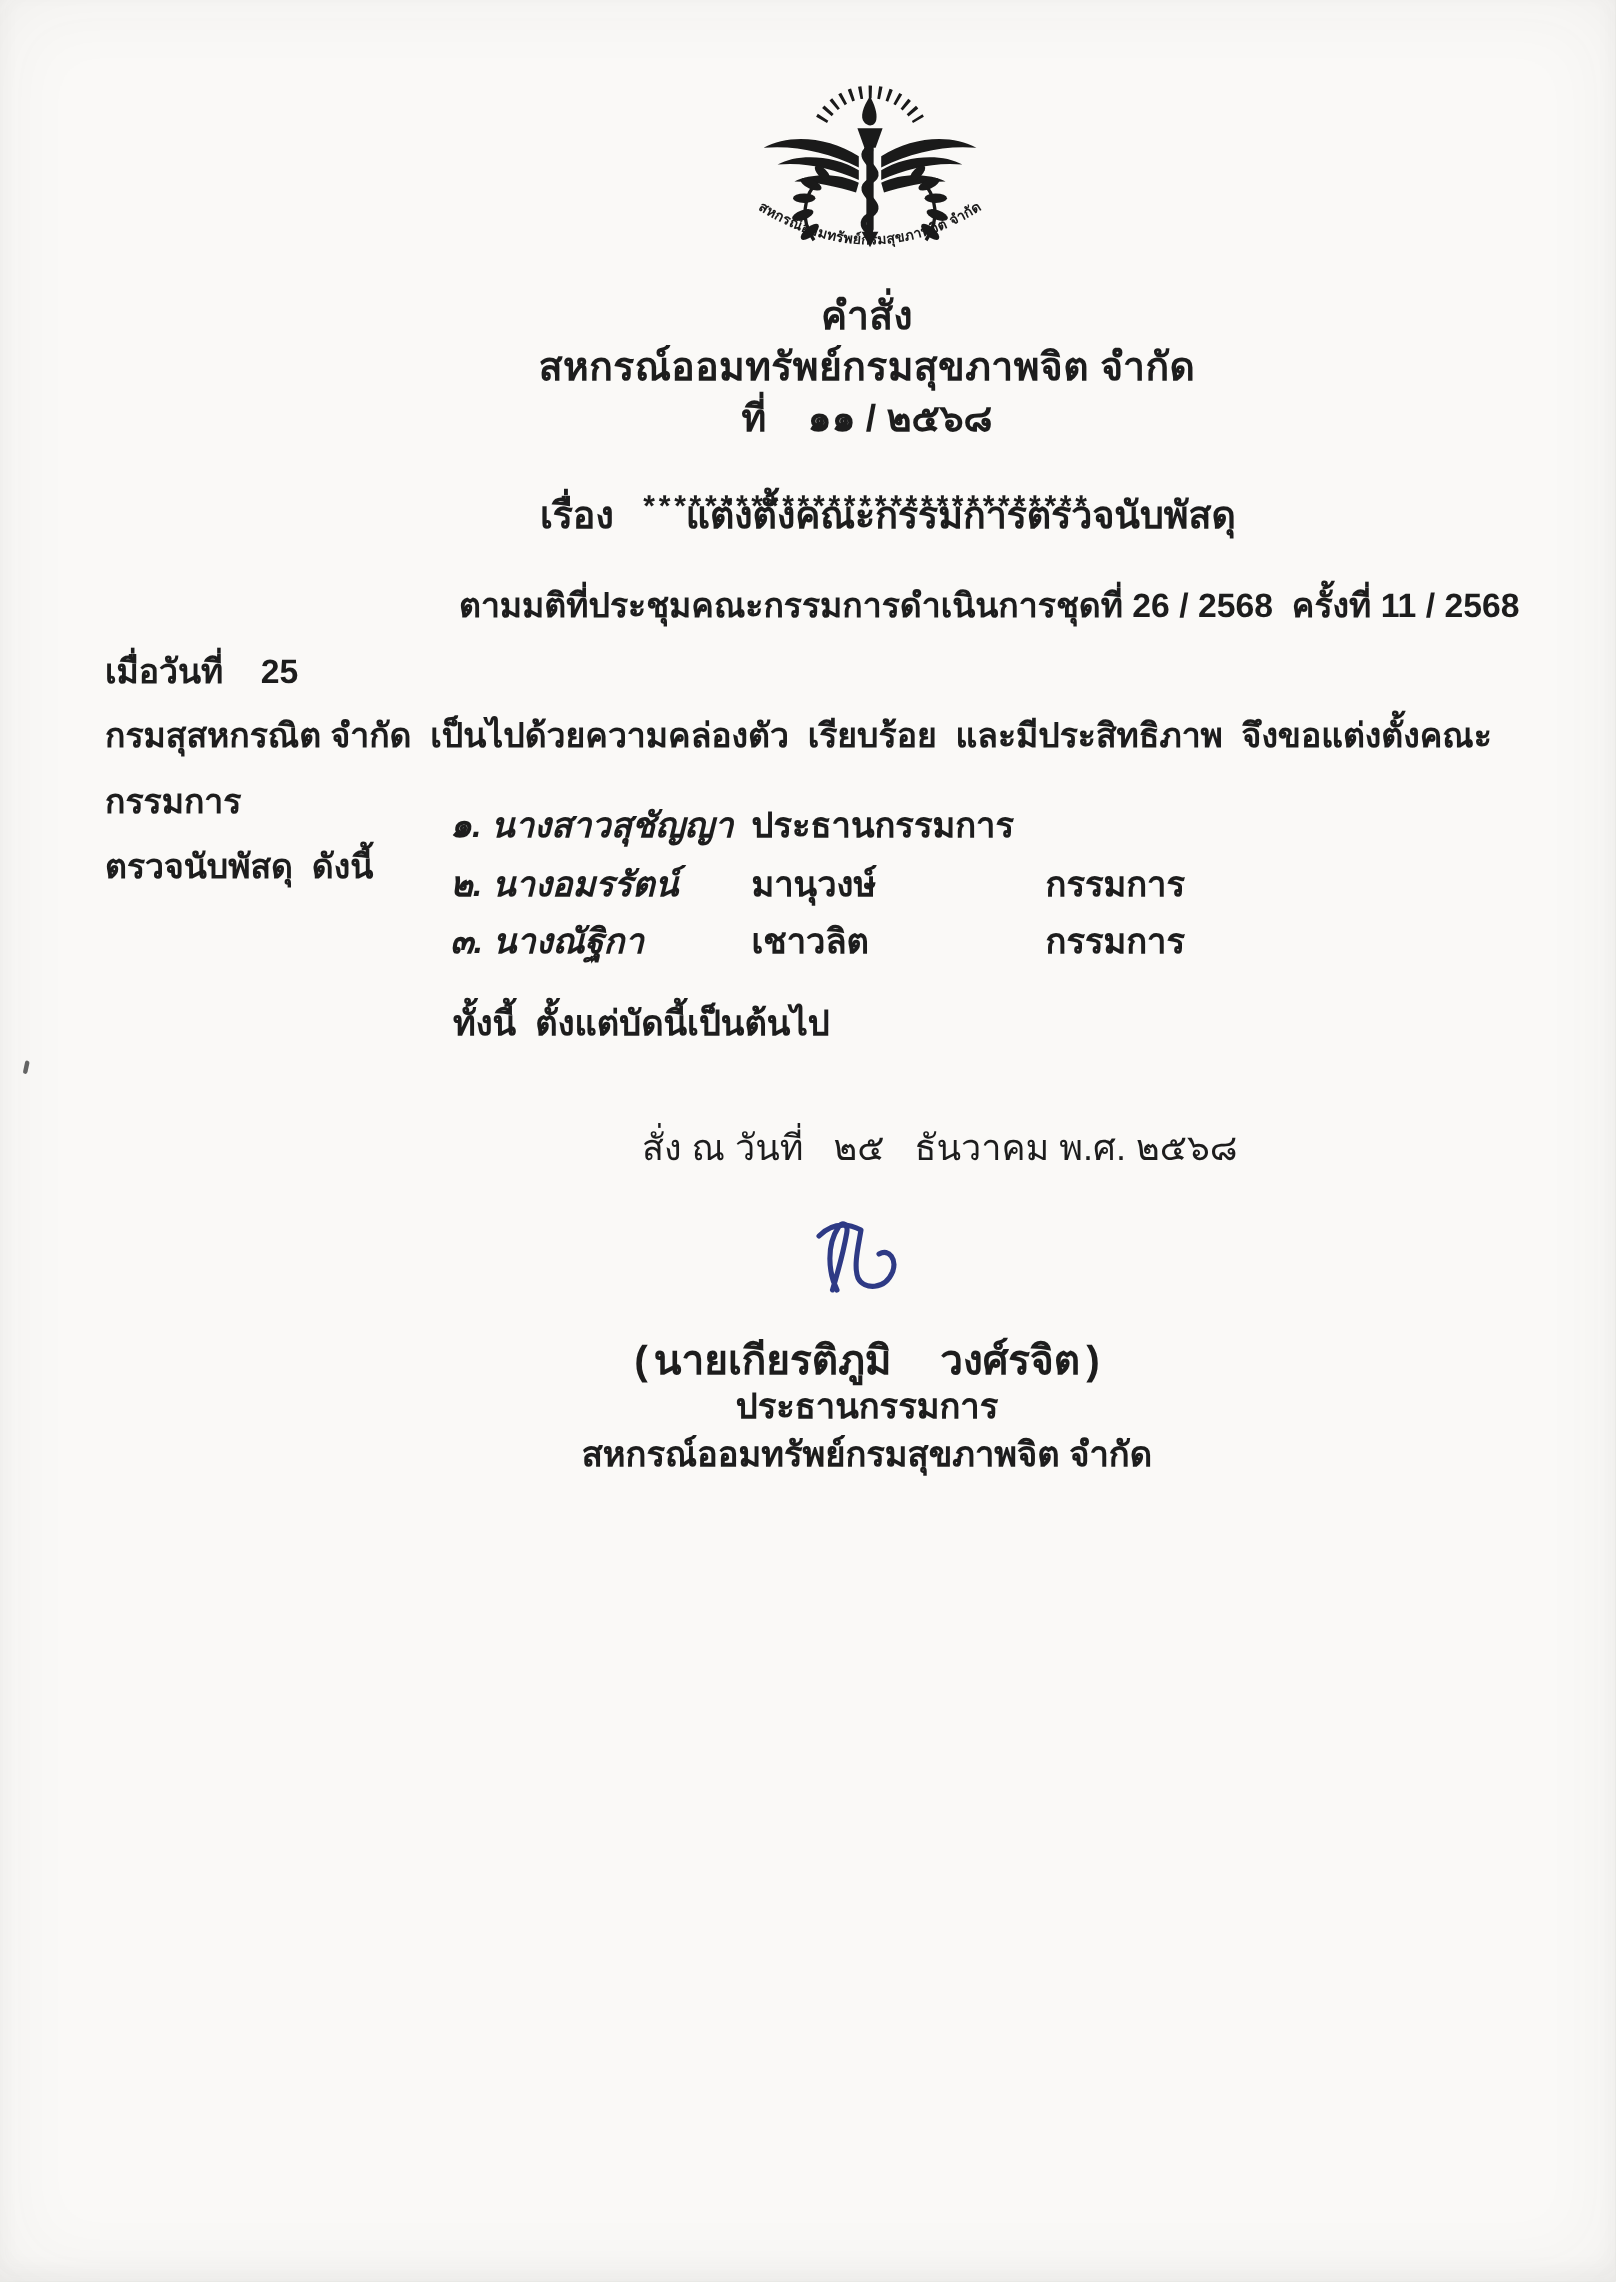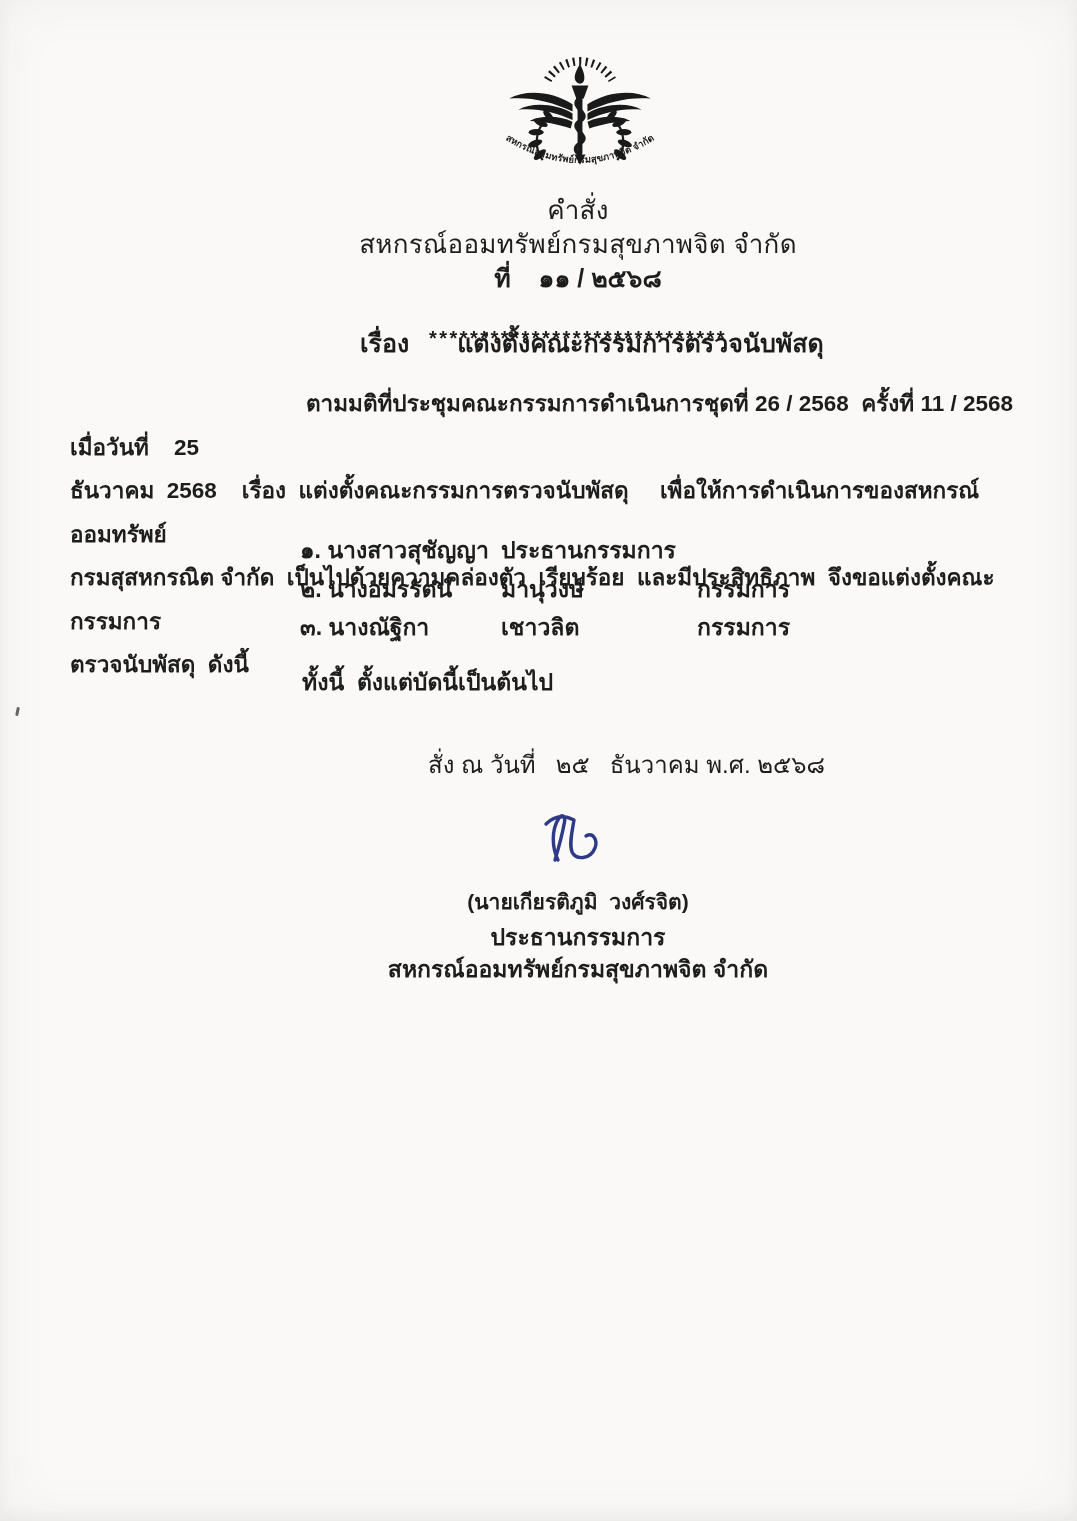--- a/index.html
+++ b/index.html
@@ -18,21 +18,21 @@
   }
 
   .center-col {
     position: absolute;
     left: 158px;
     width: 840px;
     text-align: center;
     white-space: pre-wrap;
   }
 
-  .h1 { font-size: 26px; font-weight: 400; letter-spacing: 0.3px; }
+  .h1 { font-size: 26px; font-weight: 700; letter-spacing: 0.3px; }
   .h2 { font-size: 25px; font-weight: 700; }
 
   .divider {
     font-size: 20px;
     font-weight: 700;
     letter-spacing: 2.5px;
   }
 
   .emblem { position: absolute; left: 482px; top: 50px; }
 
@@ -50,21 +50,21 @@
 
   .committee {
     position: absolute;
     left: 300px;
     top: 531px;
     font-size: 23px;
     font-weight: 600;
     line-height: 38.5px;
   }
   .c-row { display: flex; white-space: pre-wrap; }
-  .c-name-col { width: 201px; }
+  .c-name-col { width: 201px; font-style: italic; }
   .c-surname-col { width: 196px; }
   .c-role-col { width: 260px; }
 
   .effective-line {
     position: absolute;
     left: 302px;
     top: 664px;
     font-size: 23px;
     font-weight: 600;
     white-space: pre-wrap;
@@ -75,21 +75,21 @@
     left: 428px;
     top: 745px;
     font-size: 24px;
     font-weight: 400;
     white-space: pre-wrap;
     text-align: center;
   }
 
   .signature-svg { position: absolute; left: 528px; top: 798px; }
 
-  .sign-name { top: 885px; font-size: 21px; font-weight: 600; }
+  .sign-name { top: 885px; font-size: 27px; font-weight: 600; font-family: Liberation Mono, monospace; }
   .sign-title { top: 919px; font-size: 23px; font-weight: 600; }
   .sign-org { top: 951px; font-size: 23px; font-weight: 600; }
 
   .speck {
     position: absolute;
     left: 16px;
     top: 707px;
     width: 3px;
     height: 9px;
     background: #4a4a4a;
@@ -150,21 +150,20 @@
   <div class="center-col h1" style="top:189px">คำสั่ง</div>
   <div class="center-col h1" style="top:223px">สหกรณ์ออมทรัพย์กรมสุขภาพจิต จำกัด</div>
   <div class="center-col h2" style="top:258px">ที่    ๑๑ / ๒๕๖๘</div>
   <div class="center-col h2" style="top:294px">
     <span class="subject-label">เรื่อง</span><span>แต่งตั้งคณะกรรมการตรวจนับพัสดุ</span>
   </div>
   <div class="center-col divider" style="top:327px">*****************************</div>
 
   <div class="body-par">
     <div class="par-line indent">ตามมติที่ประชุมคณะกรรมการดำเนินการชุดที่ 26 / 2568  ครั้งที่ 11 / 2568  เมื่อวันที่    25</div>
-    <div class="par-line">ธันวาคม  2568    เรื่อง  แต่งตั้งคณะกรรมการตรวจนับพัสดุ     เพื่อให้การดำเนินการของสหกรณ์ออมทรัพย์</div>
     <div class="par-line">กรมสุสหกรณิต จำกัด  เป็นไปด้วยความคล่องตัว  เรียบร้อย  และมีประสิทธิภาพ  จึงขอแต่งตั้งคณะกรรมการ</div>
     <div class="par-line">ตรวจนับพัสดุ  ดังนี้</div>
   </div>
 
   <div class="committee">
     <div class="c-row">
       <span class="c-name-col"><span>๑. </span><span>นางสาวสุชัญญา</span></span>
       <span class="c-role-col">ประธานกรรมการ</span>
     </div>
     <div class="c-row">

